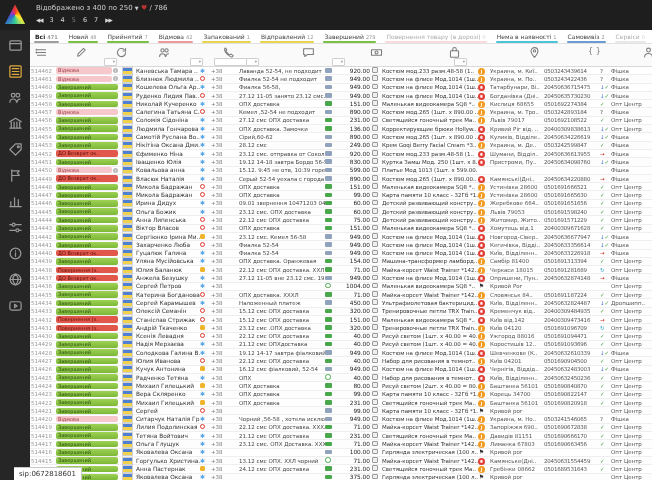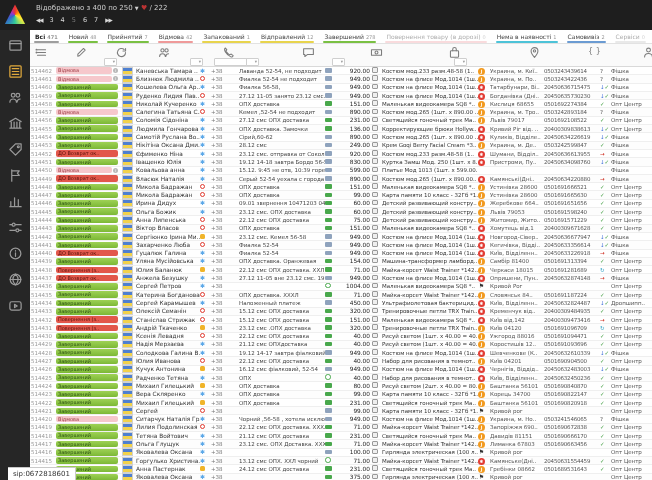--- a/index.html
+++ b/index.html
@@ -81,34 +81,34 @@
   .c-ttn{color:#555;font-size:5.5px;letter-spacing:-0.2px;}
   .tk{font-size:5.5px;font-weight:bold;}
   .tk-c{color:#3f9d3f;}
   .tk-c2{color:#3f9d3f;}
   .tk-c2 .ar{color:#3f6fd9;font-weight:normal;}
   .tk-tr{color:#d23b2f;}
   .tk-rf{color:#3aa7c9;font-weight:normal;}
   .tk-q{color:#999;}
   .c-src{color:#555;font-size:5.5px;}
   
-  #sip{position:absolute;left:8px;bottom:0;height:12px;background:#fff;border:1px solid #c9c9c9;
+  #sip{position:absolute;left:14px;bottom:0;height:12px;background:#fff;border:1px solid #c9c9c9;
        border-left:none;border-bottom:none;font-size:7px;color:#333;line-height:12px;
        padding:0 5px;z-index:9;}
 </style>
 </head>
 <body>
 
 <div id="topbar">
   <div id="logo"></div>
   <div id="shown-line">
     <span>Відображено з 400 по 250</span>
     <span style="font-size:5px;">▼</span>
     <span class="heart">♥</span>
-    <span>/ 222</span>
+    <span>/ 786</span>
   </div>
   <div id="pager">
     <span class="nav">◀◀</span>
     <span id="pages" style="display: inline-flex; gap: 7px;">
         <span class="pg">3</span>
         <span class="pg">4</span>
         <span class="pg cur">5</span>
         <span class="pg">6</span>
         <span class="pg">7</span>
       </span>

